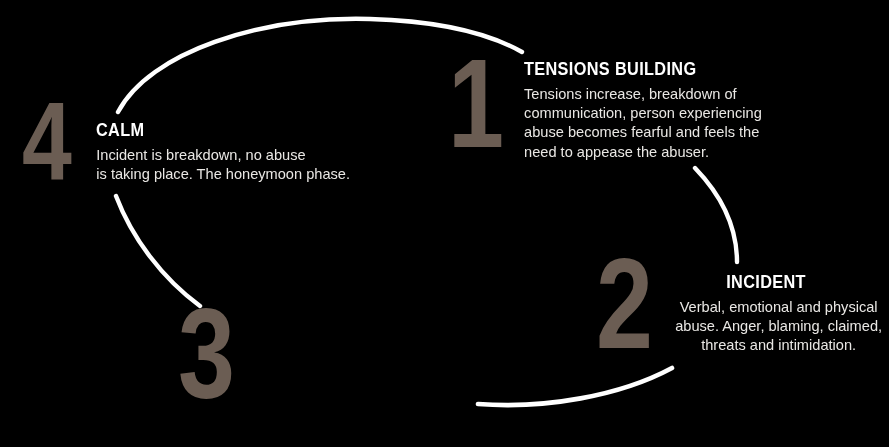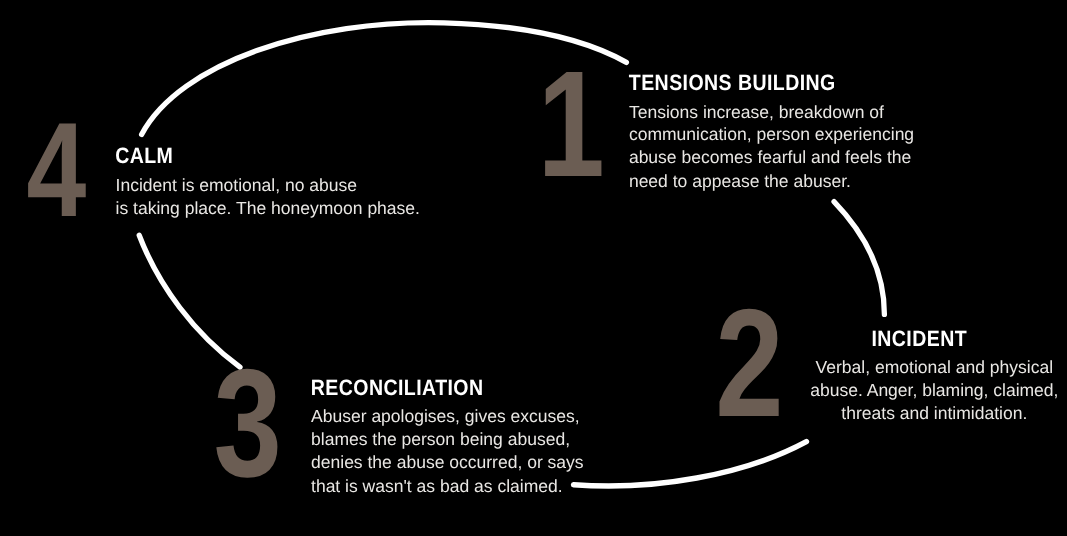--- a/index.html
+++ b/index.html
@@ -113,31 +113,24 @@
     <div class="textblock">
       <div class="stage-title">INCIDENT</div>
       <div class="stage-body">Verbal, emotional and physical
 abuse. Anger, blaming, claimed,
 threats and intimidation.</div>
     </div>
   </div>
 
   <div class="stage-node" id="node-3">
     <div class="numeral">3</div>
-    <div class="textblock">
-      <div class="stage-title">RECONCILIATION</div>
-      <div class="stage-body">Abuser apologises, gives excuses,
-blames the person being abused,
-denies the abuse occurred, or says
-that is wasn't as bad as claimed.</div>
-    </div>
   </div>
 
   <div class="stage-node" id="node-4">
     <div class="numeral">4</div>
     <div class="textblock">
       <div class="stage-title">CALM</div>
-      <div class="stage-body">Incident is emotional, no abuse
+      <div class="stage-body">Incident is breakdown, no abuse
 is taking place. The honeymoon phase.</div>
     </div>
   </div>
 
 </div>
 
 </body></html>

